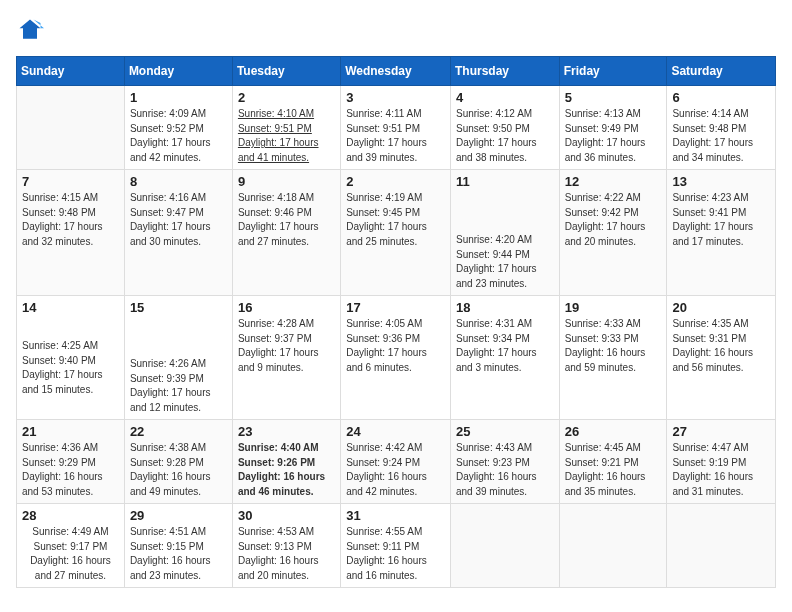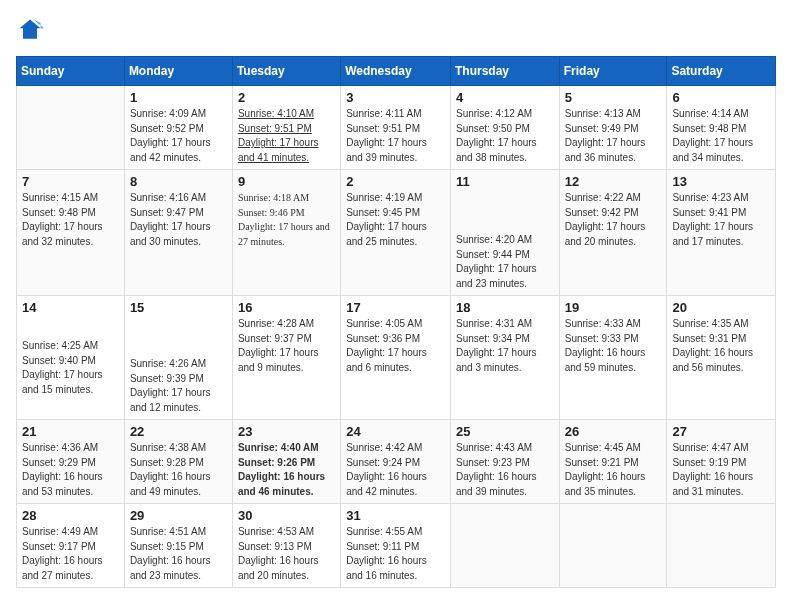--- a/index.html
+++ b/index.html
@@ -172,21 +172,21 @@
 Daylight: 17 hours and 32 minutes.</div>
         </td>
         <td>
           <div class="day-num">8</div>
           <div class="day-detail" style="white-space: pre-line;">Sunrise: 4:16 AM
 Sunset: 9:47 PM
 Daylight: 17 hours and 30 minutes.</div>
         </td>
         <td>
           <div class="day-num">9</div>
-          <div class="day-detail" style="white-space: pre-line; font-family: Liberation Serif, serif;">Sunrise: 4:18 AM
+          <div class="day-detail" style="white-space: pre-line;">Sunrise: 4:18 AM
 Sunset: 9:46 PM
 Daylight: 17 hours and 27 minutes.</div>
         </td>
         <td>
           <div class="day-num">2</div>
           <div class="day-detail" style="white-space: pre-line;">Sunrise: 4:19 AM
 Sunset: 9:45 PM
 Daylight: 17 hours and 25 minutes.</div>
         </td>
         <td>
@@ -292,21 +292,21 @@
         <td>
           <div class="day-num">27</div>
           <div class="day-detail" style="white-space: pre-line;">Sunrise: 4:47 AM
 Sunset: 9:19 PM
 Daylight: 16 hours and 31 minutes.</div>
         </td>
       </tr>
       <tr>
         <td>
           <div class="day-num">28</div>
-          <div class="day-detail" style="white-space: pre-line;">Sunrise: 4:49 AM
+          <div class="day-detail" style="white-space: pre-line; text-align: center;">Sunrise: 4:49 AM
 Sunset: 9:17 PM
 Daylight: 16 hours and 27 minutes.</div>
         </td>
         <td>
           <div class="day-num">29</div>
           <div class="day-detail" style="white-space: pre-line;">Sunrise: 4:51 AM
 Sunset: 9:15 PM
 Daylight: 16 hours and 23 minutes.</div>
         </td>
         <td>

